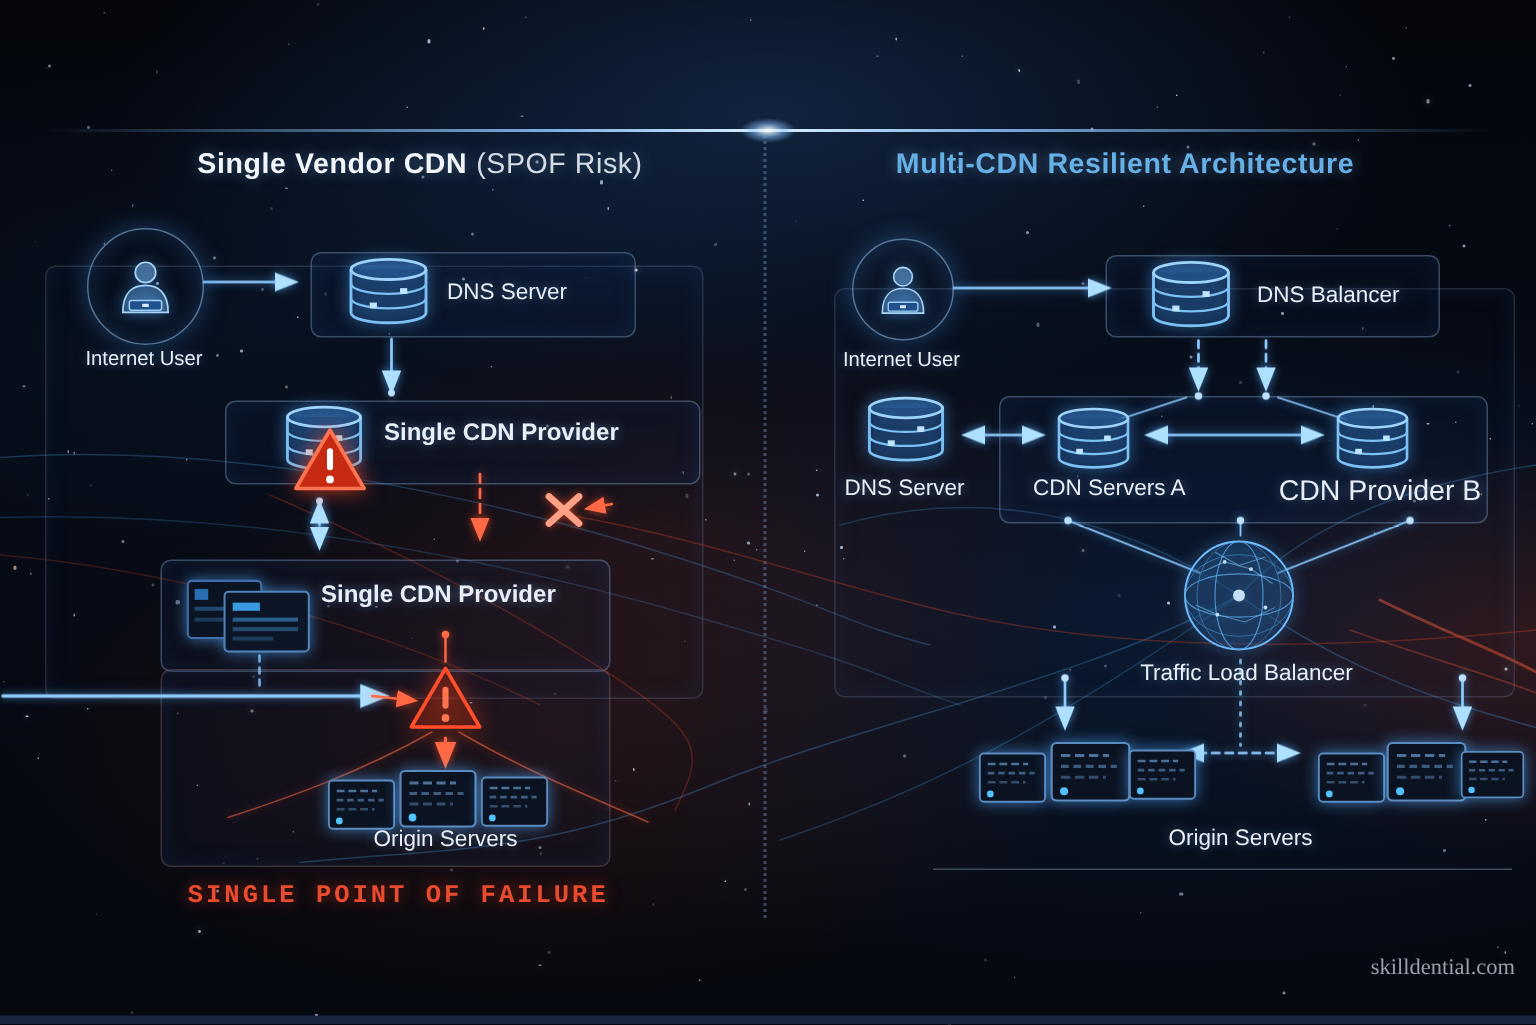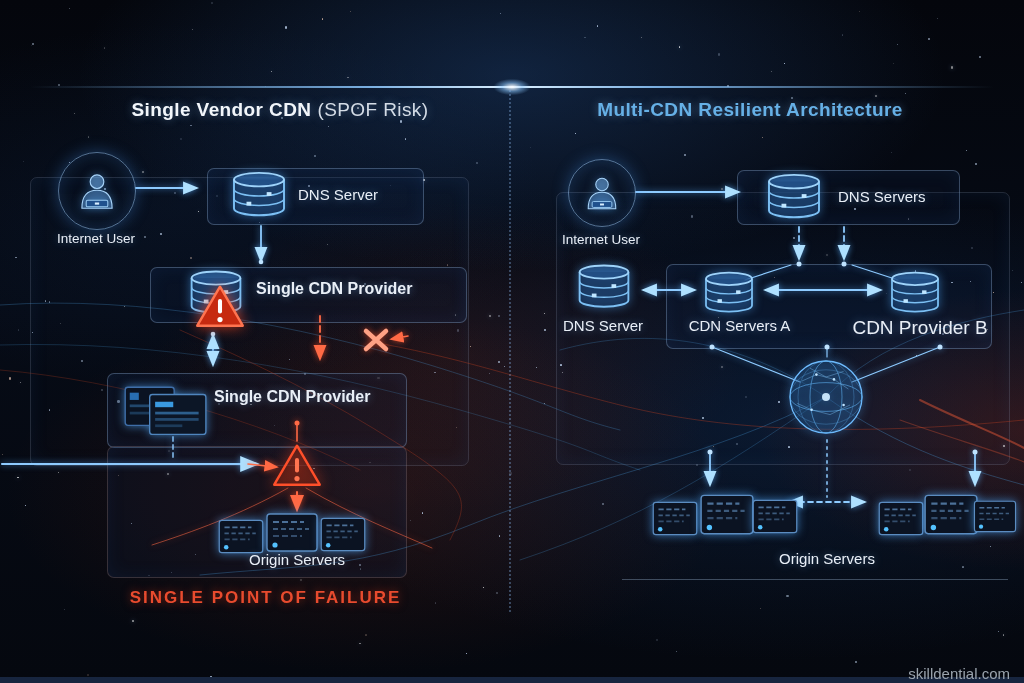--- a/index.html
+++ b/index.html
@@ -37,25 +37,25 @@
   .colhead .suffix{font-weight:normal;color:#d4dce6;margin-left:6px;}
   .colhead.blue{color:#66b0e6;}
   .divider{position:absolute;left:509px;top:90px;height:522px;width:0;
            border-left:2px dotted rgba(130,172,222,.38);}
   .user-circle{position:absolute;border:1.5px solid rgba(150,196,246,.55);border-radius:50%;
                box-shadow:0 0 16px rgba(70,150,240,.35), inset 0 0 18px rgba(70,150,240,.20);
                display:flex;align-items:center;justify-content:center;}
   .icon{position:absolute;filter:drop-shadow(0 0 5px rgba(80,170,255,.65));}
   .icon.red{filter:drop-shadow(0 0 7px rgba(255,70,30,.75));}
   .spof{color:#e84b2e;font-weight:bold;letter-spacing:2px;font-size:17px;
-        text-shadow:0 0 10px rgba(230,60,25,.55);}
+        text-shadow:0 0 10px rgba(230,60,25,.55);font-family:Liberation Mono, monospace;}
   .ftn{color:#aabed3;font-weight:bold;letter-spacing:2.5px;font-size:15.5px;
        text-shadow:0 0 8px rgba(140,180,230,.35);}
   .sep{position:absolute;left:622px;top:579px;width:386px;height:1px;background:rgba(152,178,208,.38);}
-  .watermark{position:absolute;right:14px;top:665px;font-size:15px;color:#9aa3ad;text-shadow:none;}
+  .watermark{position:absolute;right:14px;top:637px;font-size:15px;color:#9aa3ad;text-shadow:none;font-family:Liberation Serif, serif;}
   .bottombar{position:absolute;left:0;bottom:0;width:100%;height:6px;background:#17253f;}
   svg.connectors{position:absolute;inset:0;width:1024px;height:683px;pointer-events:none;}
   .g-blue{filter:drop-shadow(0 0 3px rgba(90,175,255,.7));}
   .g-red{filter:drop-shadow(0 0 3px rgba(255,80,40,.7));}
 </style>
 </head>
 <body>
 
 <div id="stage">
   <div id="stars">
@@ -443,40 +443,41 @@
     <svg width="42" height="42" style="filter:drop-shadow(0 0 5px rgba(80,170,255,.65))">
         <use href="#sym-user"></use>
       </svg>
   </div>
   <div class="label ctr z3" style="left:546px;top:232px;width:110px;font-size:13.5px;">Internet User</div>
 
   <div class="box z1" style="left:737px;top:170px;width:221px;height:53px;"></div>
   <svg class="icon z3" style="left:762px;top:172px;" width="64" height="50">
       <use href="#sym-db"></use>
     </svg>
-  <div class="label z3" style="left:838px;top:188px;font-size:15px;">DNS Servers</div>
+  <div class="label z3" style="left:838px;top:188px;font-size:15px;">DNS Balancer</div>
 
   <svg class="icon z3" style="left:574px;top:260px;" width="60" height="54">
       <use href="#sym-db"></use>
     </svg>
   <div class="label ctr z3" style="left:548px;top:317px;width:110px;font-size:15px;">DNS Server</div>
 
   <div class="box z1" style="left:666px;top:264px;width:324px;height:83px;"></div>
   <svg class="icon z3" style="left:700px;top:270px;" width="58" height="46">
       <use href="#sym-db"></use>
     </svg>
   <div class="label ctr z3" style="left:672px;top:317px;width:135px;font-size:15px;">CDN Servers A</div>
   <svg class="icon z3" style="left:886px;top:270px;" width="58" height="46">
       <use href="#sym-db"></use>
     </svg>
   <div class="label ctr z3" style="left:850px;top:317px;width:140px;font-size:19px;">CDN Provider B</div>
 
   <svg class="icon z3" style="left:786px;top:357px;" width="80" height="80">
       <use href="#sym-globe"></use>
     </svg>
+  <div class="label ctr z3" style="left:746px;top:440px;width:170px;font-size:15px;">Traffic Load Balancer</div>
 
   <svg class="icon z3" style="left:650px;top:498px;" width="50" height="40">
       <use href="#sym-server"></use>
     </svg>
   <svg class="icon z3" style="left:698px;top:490px;" width="58" height="48">
       <use href="#sym-server"></use>
     </svg>
   <svg class="icon z3" style="left:750px;top:496px;" width="50" height="40">
       <use href="#sym-server"></use>
     </svg>

